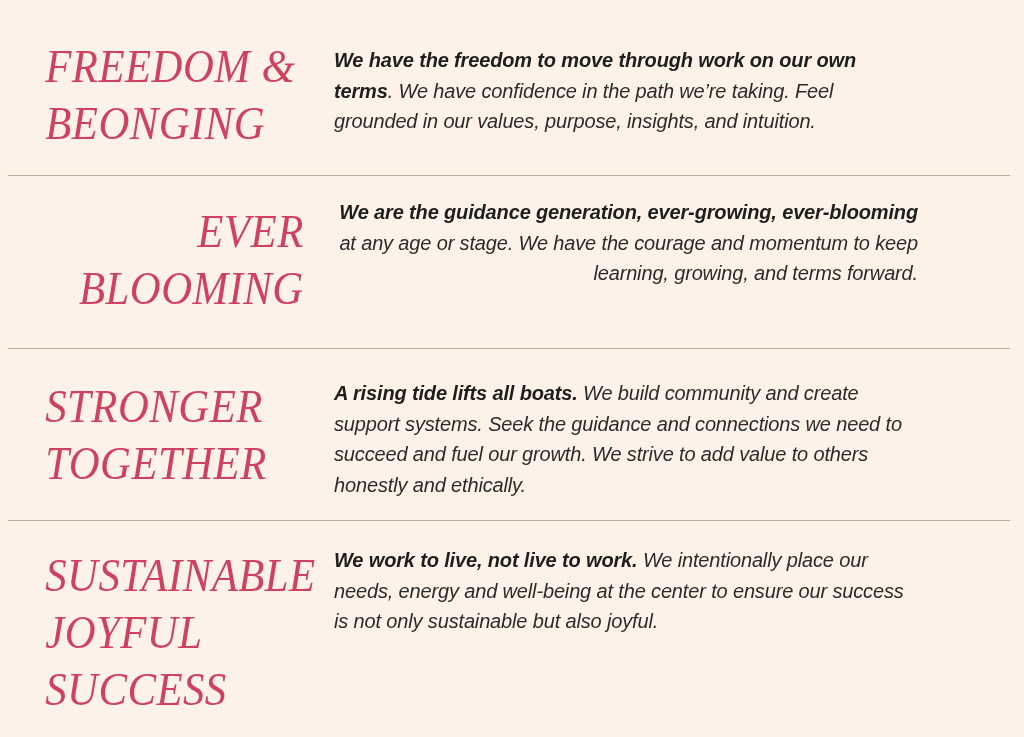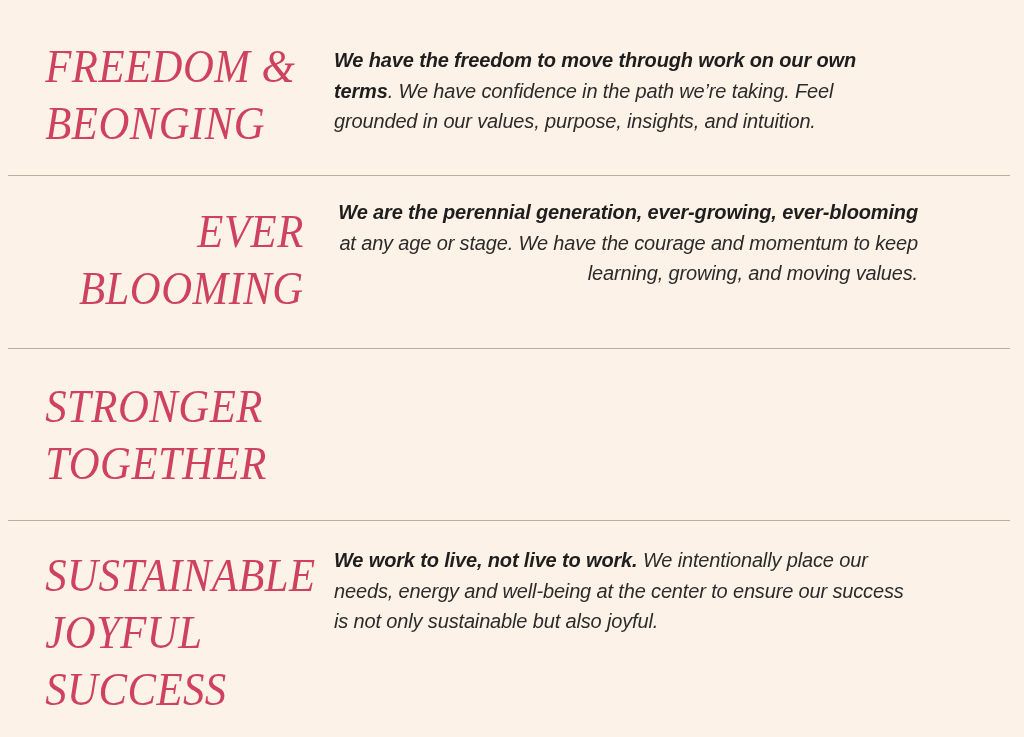--- a/index.html
+++ b/index.html
@@ -99,26 +99,27 @@
 
   <div class="value-row row-0">
     <div class="value-heading">FREEDOM &amp;
 BEONGING</div>
     <div class="value-body"><span class="lead">We have the freedom to move through work on our own terms</span><span>. We have confidence in the path we’re taking. Feel grounded in our values, purpose, insights, and intuition.</span></div>
   </div>
 
   <div class="value-row row-1">
     <div class="value-heading">EVER
 BLOOMING</div>
-    <div class="value-body"><span class="lead">We are the perennial generation, ever-growing, ever-blooming</span><span> at any age or stage. We have the courage and momentum to keep learning, growing, and moving values.</span></div>
+    <div class="value-body"><span class="lead">We are the guidance generation, ever-growing, ever-blooming</span><span> at any age or stage. We have the courage and momentum to keep learning, growing, and terms forward.</span></div>
   </div>
 
   <div class="value-row row-2">
     <div class="value-heading">STRONGER
 TOGETHER</div>
+    <div class="value-body"><span class="lead">A rising tide lifts all boats.</span><span> We build community and create support systems. Seek the guidance and connections we need to succeed and fuel our growth. We strive to add value to others honestly and ethically.</span></div>
   </div>
 
   <div class="value-row row-3">
     <div class="value-heading">SUSTAINABLE
 JOYFUL
 SUCCESS</div>
     <div class="value-body"><span class="lead">We work to live, not live to work.</span><span> We intentionally place our needs, energy and well-being at the center to ensure our success is not only sustainable but also joyful.</span></div>
   </div>
 
 </div>

